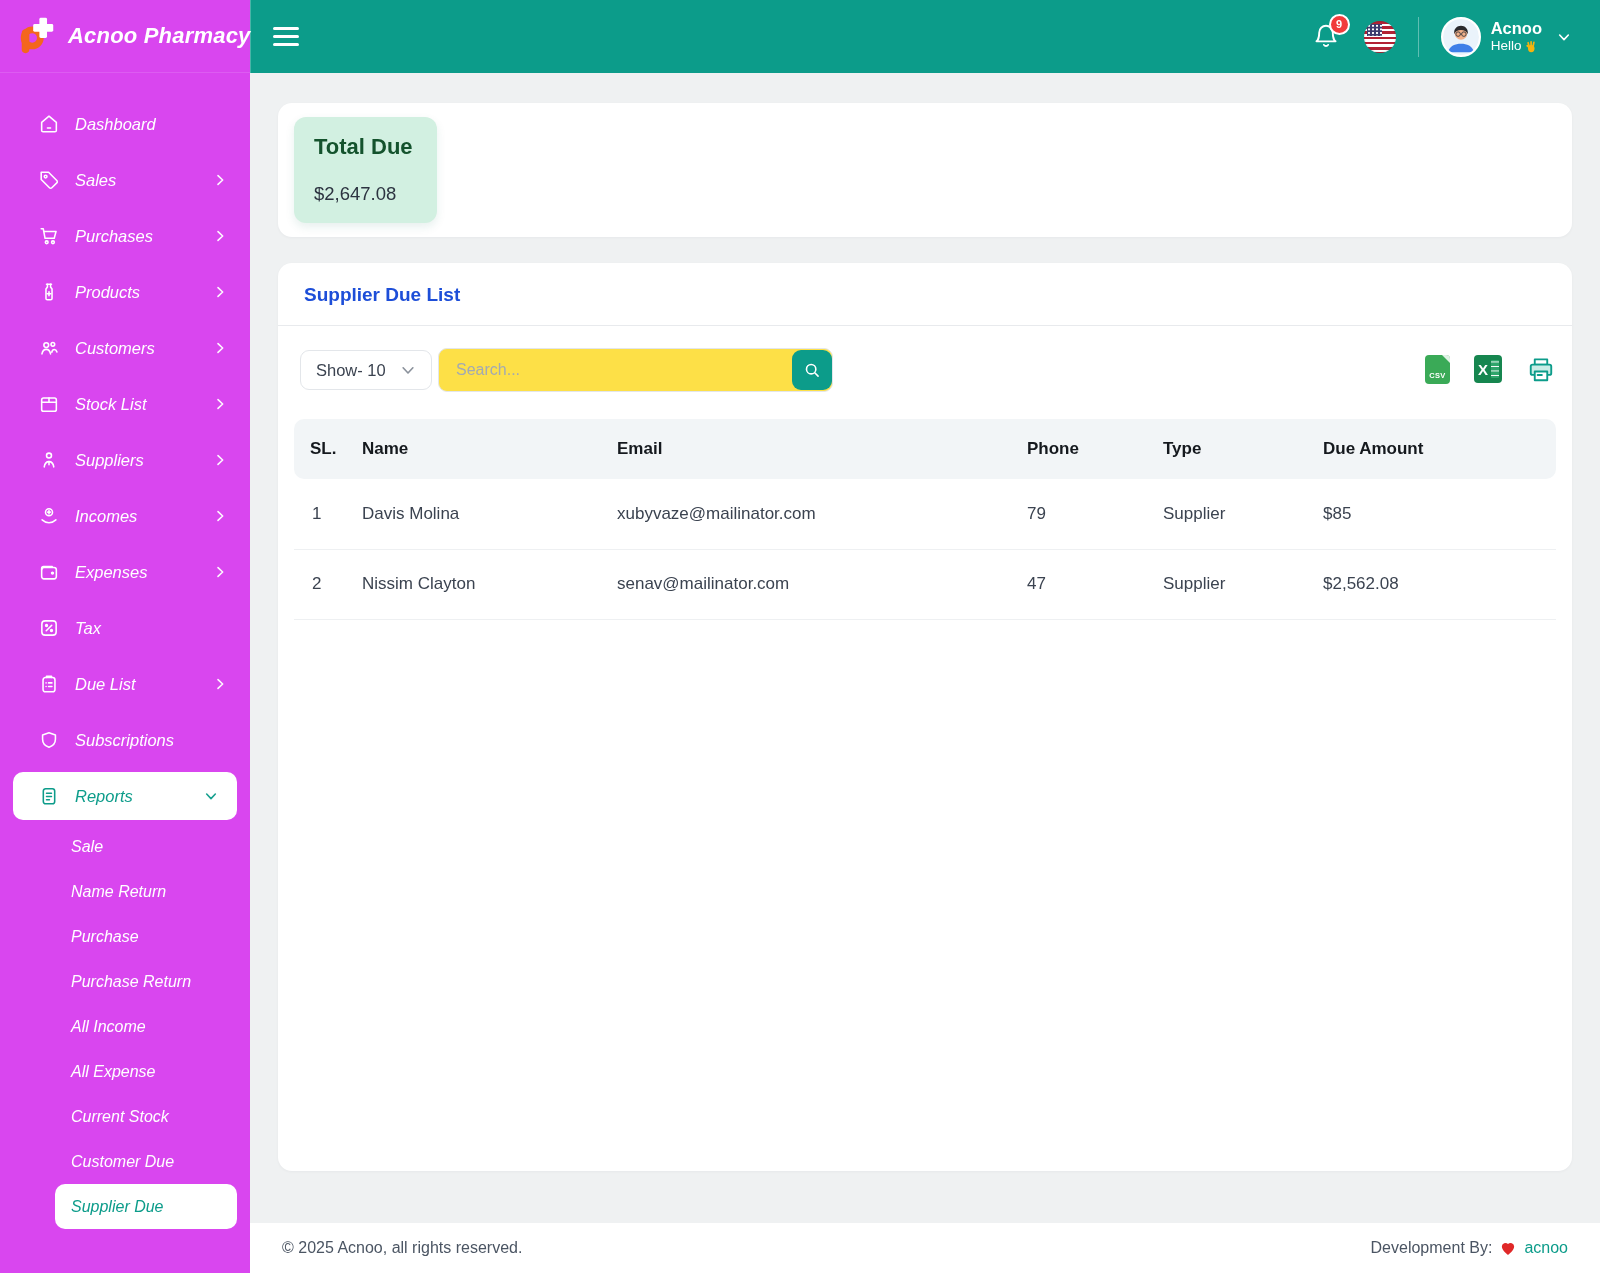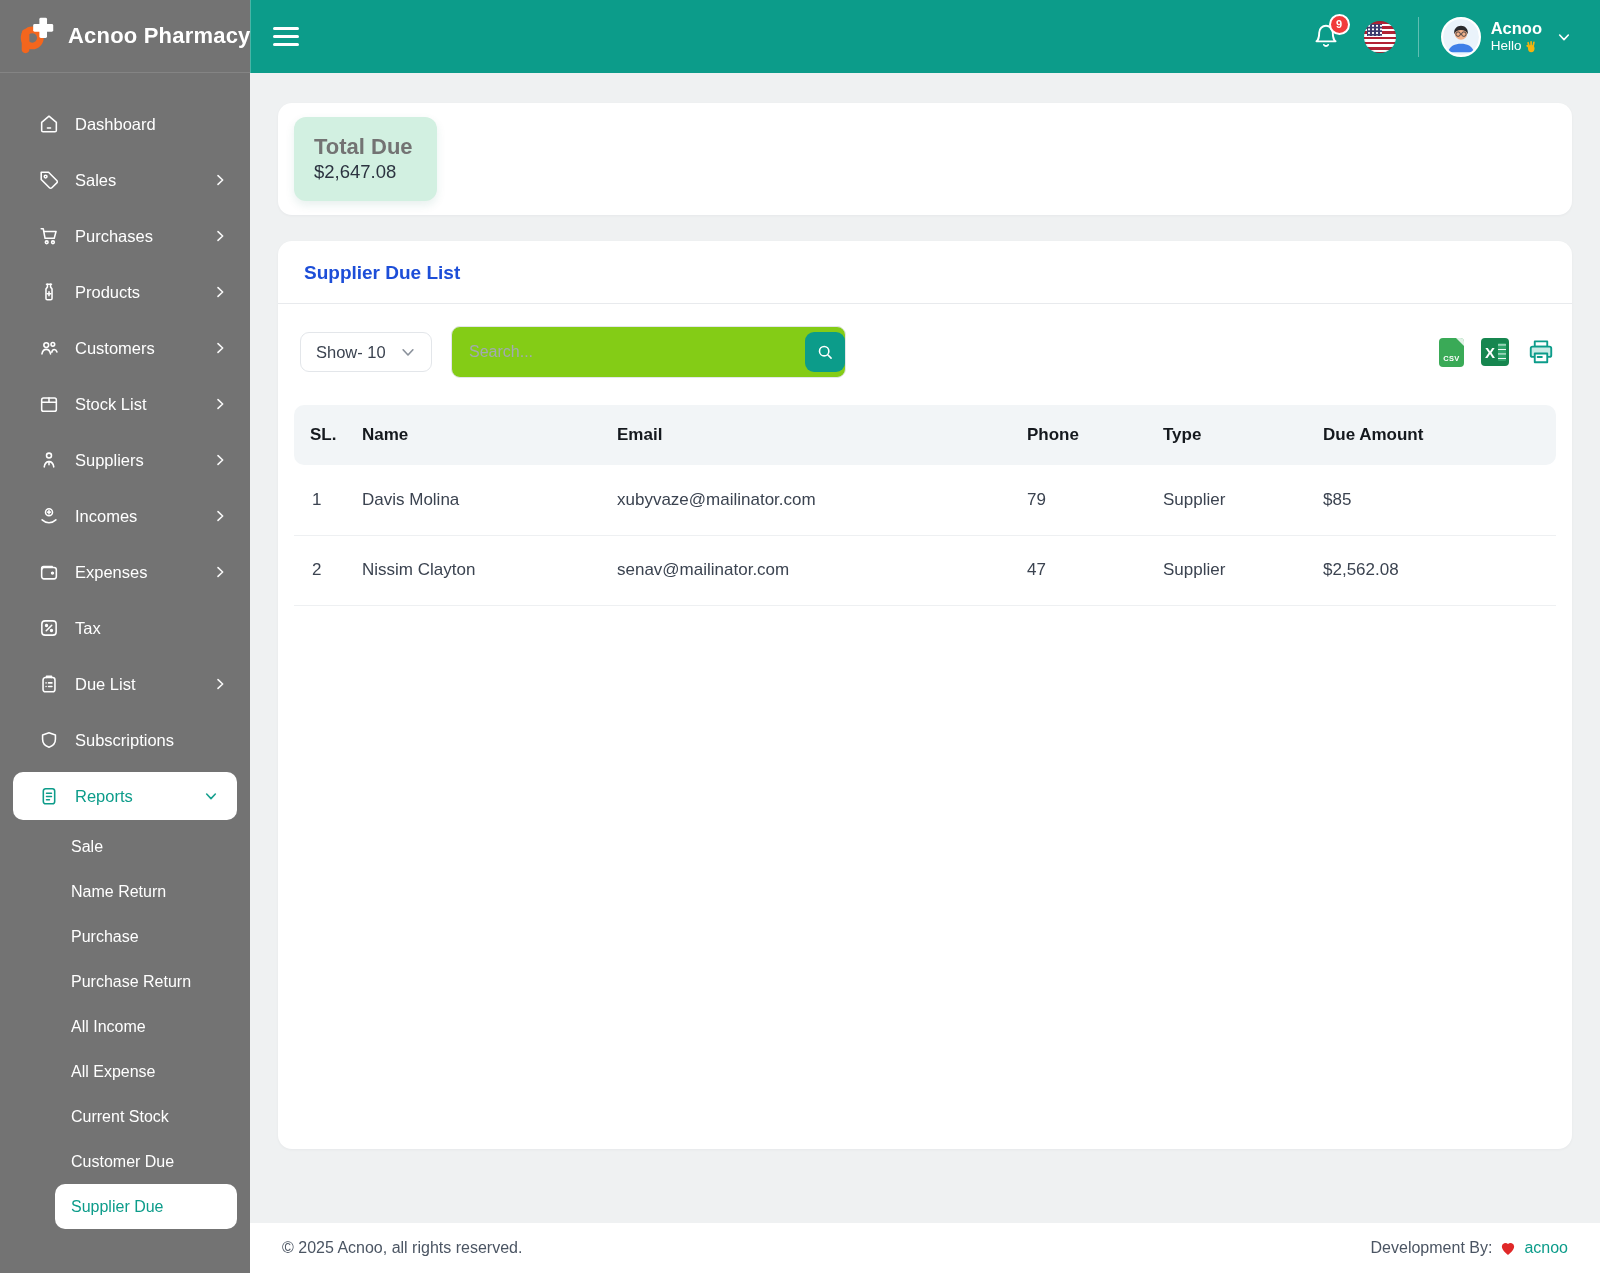--- a/index.html
+++ b/index.html
@@ -7,21 +7,21 @@
   body {
     font-family:"Liberation Sans", sans-serif;
     background:#eff1f2;
     overflow:hidden;
   }
   .app { position:relative; width:1600px; height:1273px; overflow:hidden; }
 
   
   .sidebar {
     position:absolute; left:0; top:0; bottom:0; width:250px;
-    background:#737373; color:#fff; z-index:5;
+    background:#d946ef; color:#fff; z-index:5;font-style:italic;
   }
   .brand {
     height:73px; display:flex; align-items:center; gap:10px;
     padding:0 16px; border-bottom:1px solid rgba(255,255,255,.12);
   }
   .brand-title { font-size:22px; font-weight:700; letter-spacing:.2px; white-space:nowrap; }
   .nav { padding-top:23px; }
   .nav-item {
     height:56px; display:flex; align-items:center;
     padding:0 22px 0 38px; cursor:pointer; font-size:16.5px; font-weight:500;
@@ -87,49 +87,49 @@
   .panel {
     background:#fff; border-radius:14px;
     box-shadow:0 1px 3px rgba(18,38,63,.04);
   }
   .panel-summary { padding:14px 16px; margin-bottom:26px; }
   .mint-card {
     display:inline-block; background:#d2f0e1; border-radius:12px;
     padding:17px 24px 18px 20px; min-width:133px;
     box-shadow:0 4px 10px rgba(16,104,86,.10);
   }
-  .mint-title { font-size:22px; font-weight:700; color:#737373; margin-bottom:1px; }
+  .mint-title { font-size:22px; font-weight:700; color:#14532d; margin-bottom:23px; }
   .mint-value { font-size:18.5px; color:#2c3340; }
 
   .panel-list { height:908px; display:flex; flex-direction:column; }
   .panel-head { padding:21px 24px 19px 26px; border-bottom:1px solid #e8eaed; }
   .panel-title { font-size:19px; font-weight:700; color:#1d4ed8; }
 
   .toolbar { display:flex; align-items:center; margin:22px 16px 0 22px; }
   .show-select {
     width:132px; height:40px; background:#fff; border:1px solid #e3e6ea; border-radius:9px;
     display:flex; align-items:center; justify-content:space-between;
     padding:0 14px 0 15px; font-size:16.5px; color:#3b4350; cursor:pointer;
   }
   .show-select .chev { display:flex; width:18px; height:18px; color:#8b929c; }
   .search-wrap {
-    margin-left:19px; width:395px; height:52px; position:relative;
-    border:1px solid #e3e6ea; border-radius:9px; background:#84cc16;
+    margin-left:6px; width:395px; height:44px; position:relative;
+    border:1px solid #e3e6ea; border-radius:9px; background:#fde047;
     display:flex; align-items:center; overflow:hidden;
   }
   .search-input {
     border:none; outline:none; flex:1; height:100%; padding:0 14px 0 17px;
     font-size:16px; color:#3b4350; font-family:"Liberation Sans", sans-serif; background:transparent;
   }
   .search-input::placeholder { color:#a2a9b3; }
   .search-btn {
     width:40px; height:40px; background:#0c9c8a; border:none; border-radius:9px;
     display:flex; align-items:center; justify-content:center; cursor:pointer; flex:0 0 40px;
   }
-  .export-group { margin-left:auto; display:flex; align-items:center; gap:17px;padding-left:24px; }
+  .export-group { margin-left:auto; display:flex; gap:24px;padding-left:24px; }
   .csv-icon {
     width:25px; height:29px; background:#3aaa57; border-radius:4px; position:relative;
     display:flex; align-items:flex-end; justify-content:center; cursor:pointer;
     padding-bottom:4px;
   }
   .csv-icon::after {
     content:""; position:absolute; top:0; right:0; width:0; height:0;
     border-left:8px solid transparent; border-top:8px solid #fff;
     opacity:.85; border-top-right-radius:4px;
   }

